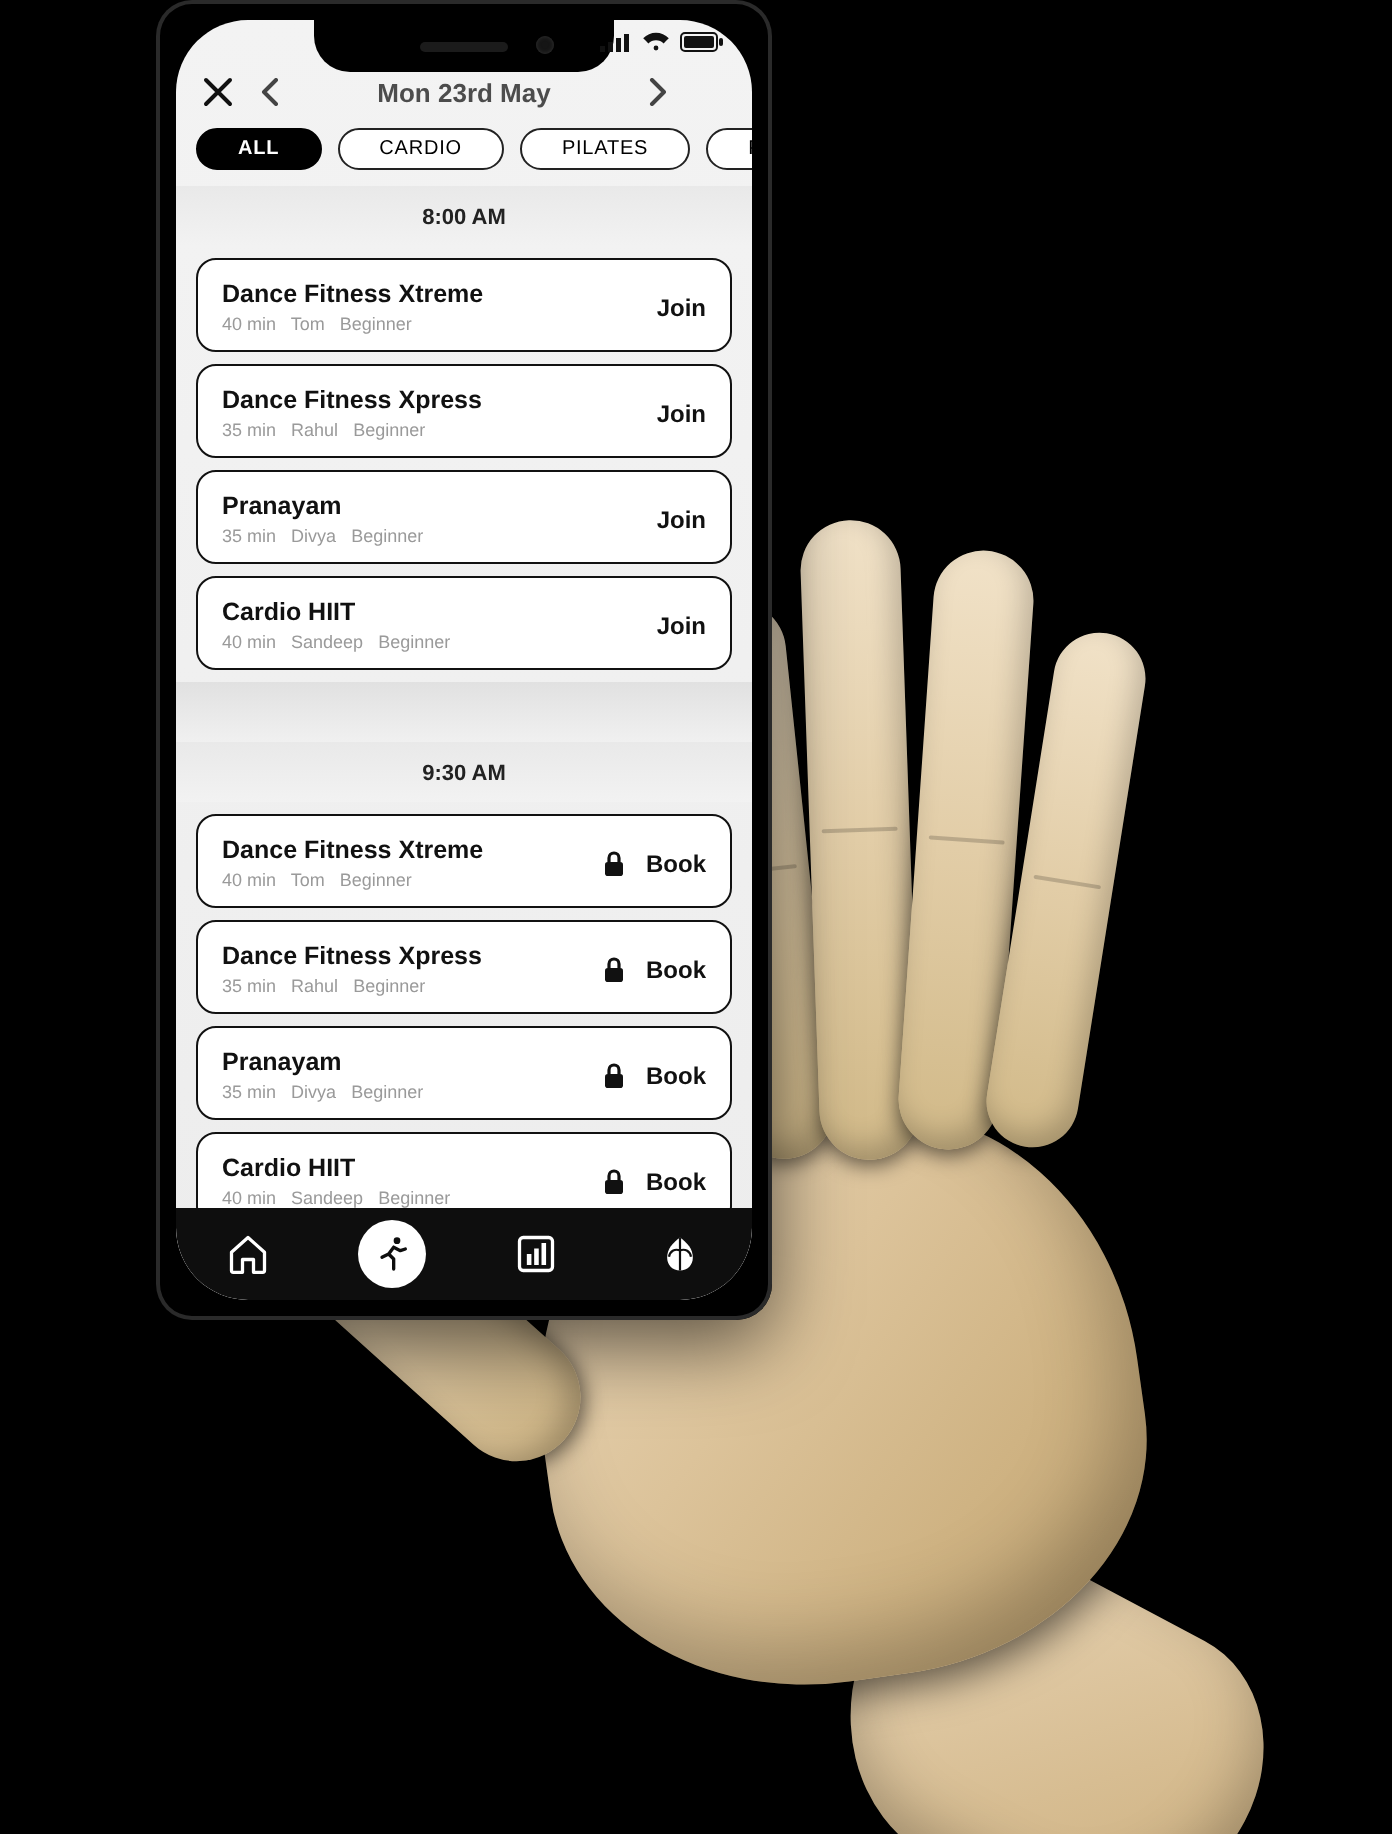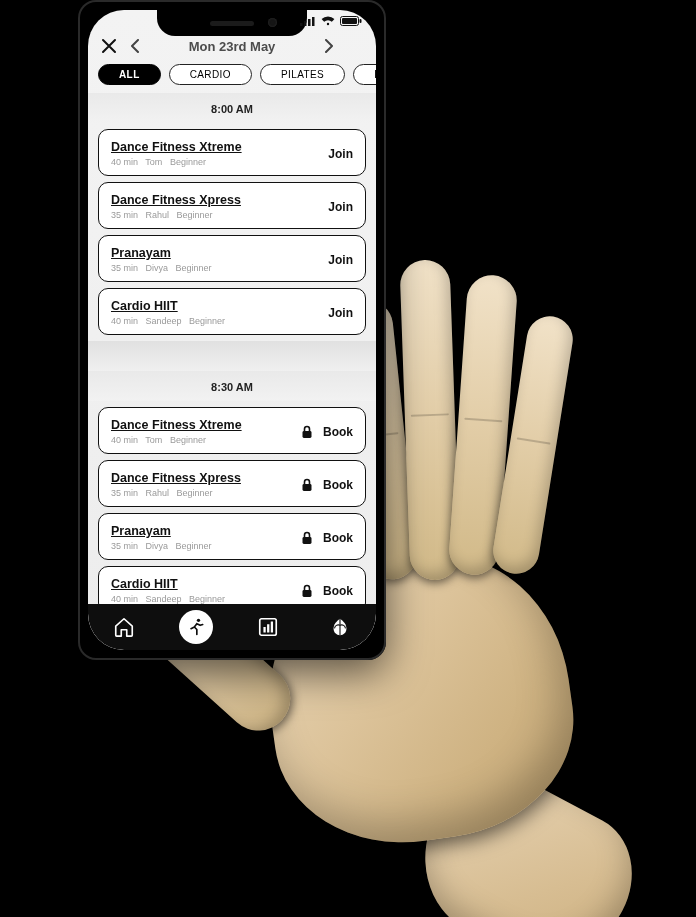--- a/index.html
+++ b/index.html
@@ -143,21 +143,21 @@
     background: linear-gradient(#e9e9e9,#f2f2f2);
   }
   .card {
     margin: 6px 10px;
     background:#fff; border:1.5px solid #111; border-radius:10px;
     padding: 10px 12px 8px;
     display:flex; align-items:center; justify-content:space-between;
     gap:10px;
   }
   .card .info { flex:1; }
-  .card .name { font-size:12.5px; font-weight:700; color:#111;text-decoration:underline; }
+  .card .name { font-size:12.5px; font-weight:700; color:#111; }
   .card .meta { margin-top:3px; font-size:9px; color:#9a9a9a; }
   .card .meta span + span::before { content:"   "; white-space:pre; }
   .card .act { display:flex; align-items:center; gap:10px; }
   .card .cta { font-size:12px; font-weight:700; color:#111; cursor:pointer; }
   .lock { width:12px; height:14px; }
 
   .gap-grad {
     height:30px;
     background: linear-gradient(#e1e1e1,#f0f0f0);
   }
@@ -278,21 +278,21 @@
           <div class="meta">
             <span>40 min</span><span>Sandeep</span><span>Beginner</span>
           </div>
         </div>
         <div class="act">
             <span class="cta">Join</span>
           </div>
       </div>
 
       <div class="gap-grad"></div>
-      <div class="sect-time">8:30 AM</div>
+      <div class="sect-time">9:30 AM</div>
 
       <div class="card">
         <div class="info">
           <div class="name">Dance Fitness Xtreme</div>
           <div class="meta">
             <span>40 min</span><span>Tom</span><span>Beginner</span>
           </div>
         </div>
         <div class="act">
           <svg class="lock" viewBox="0 0 12 14">

